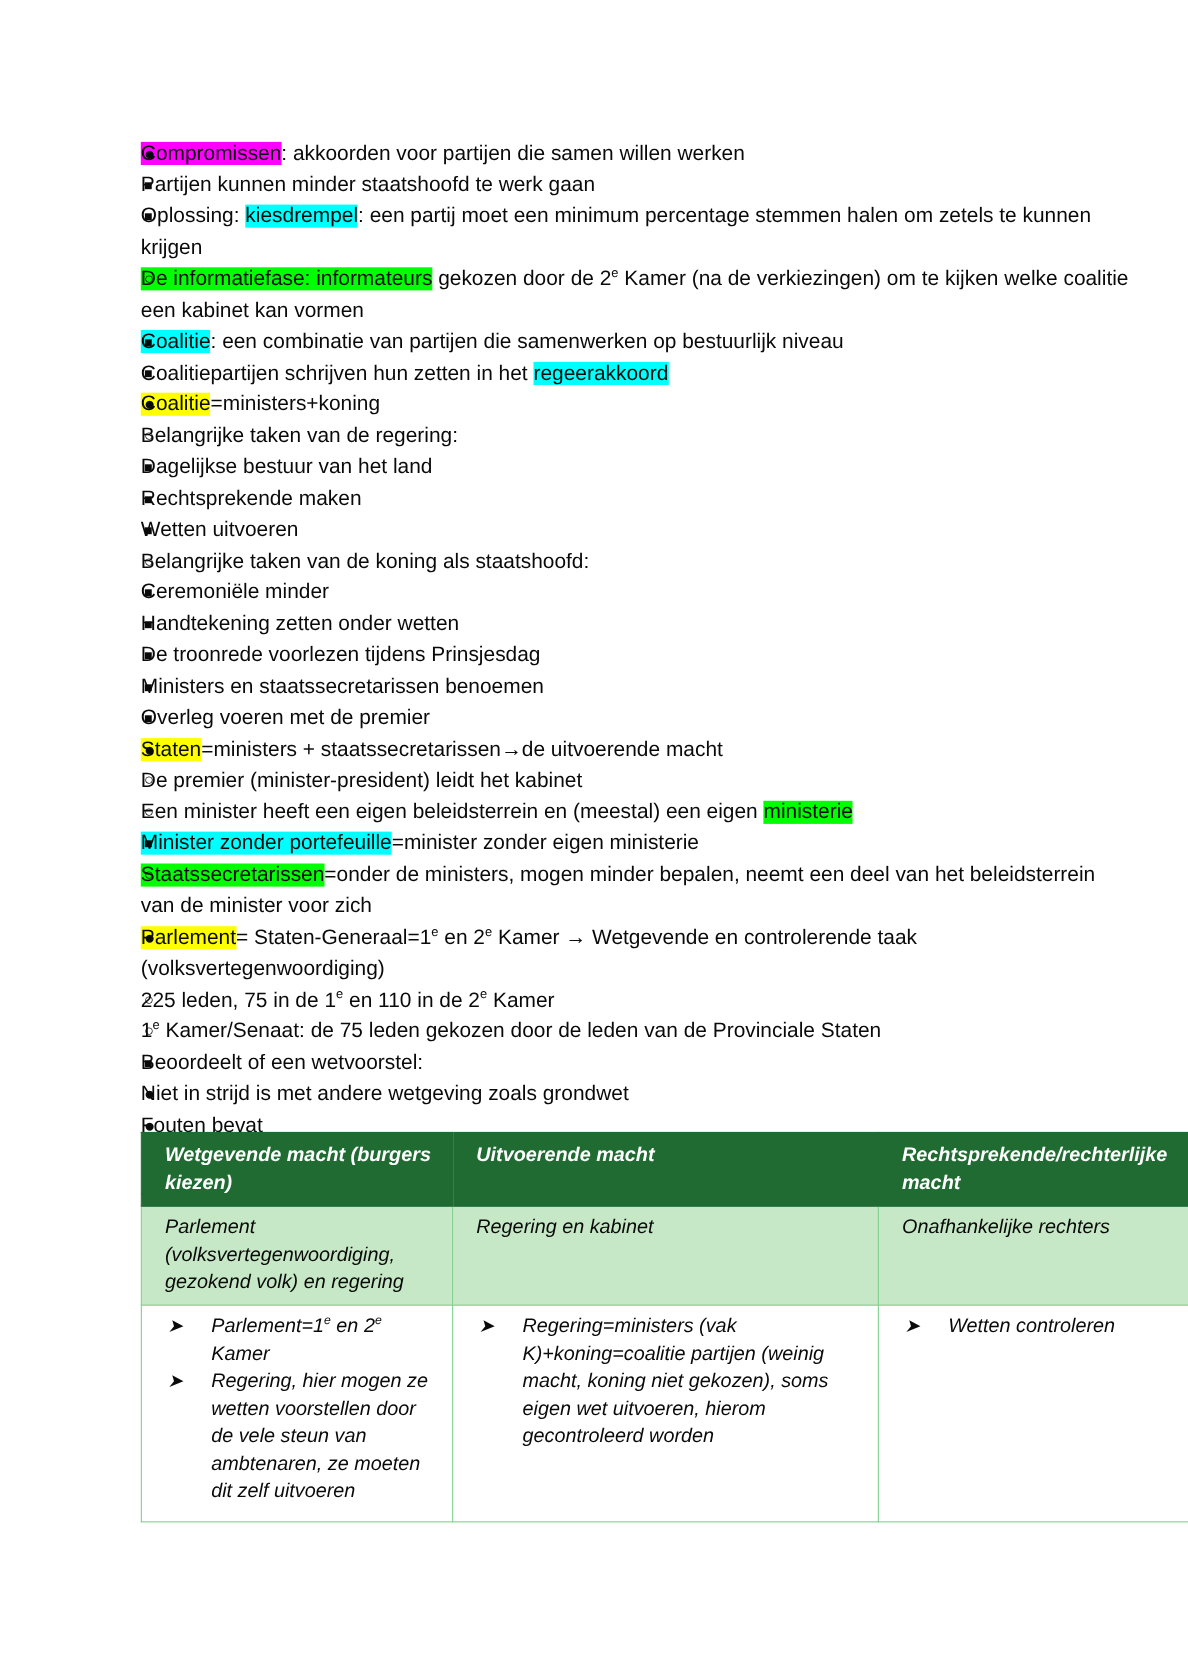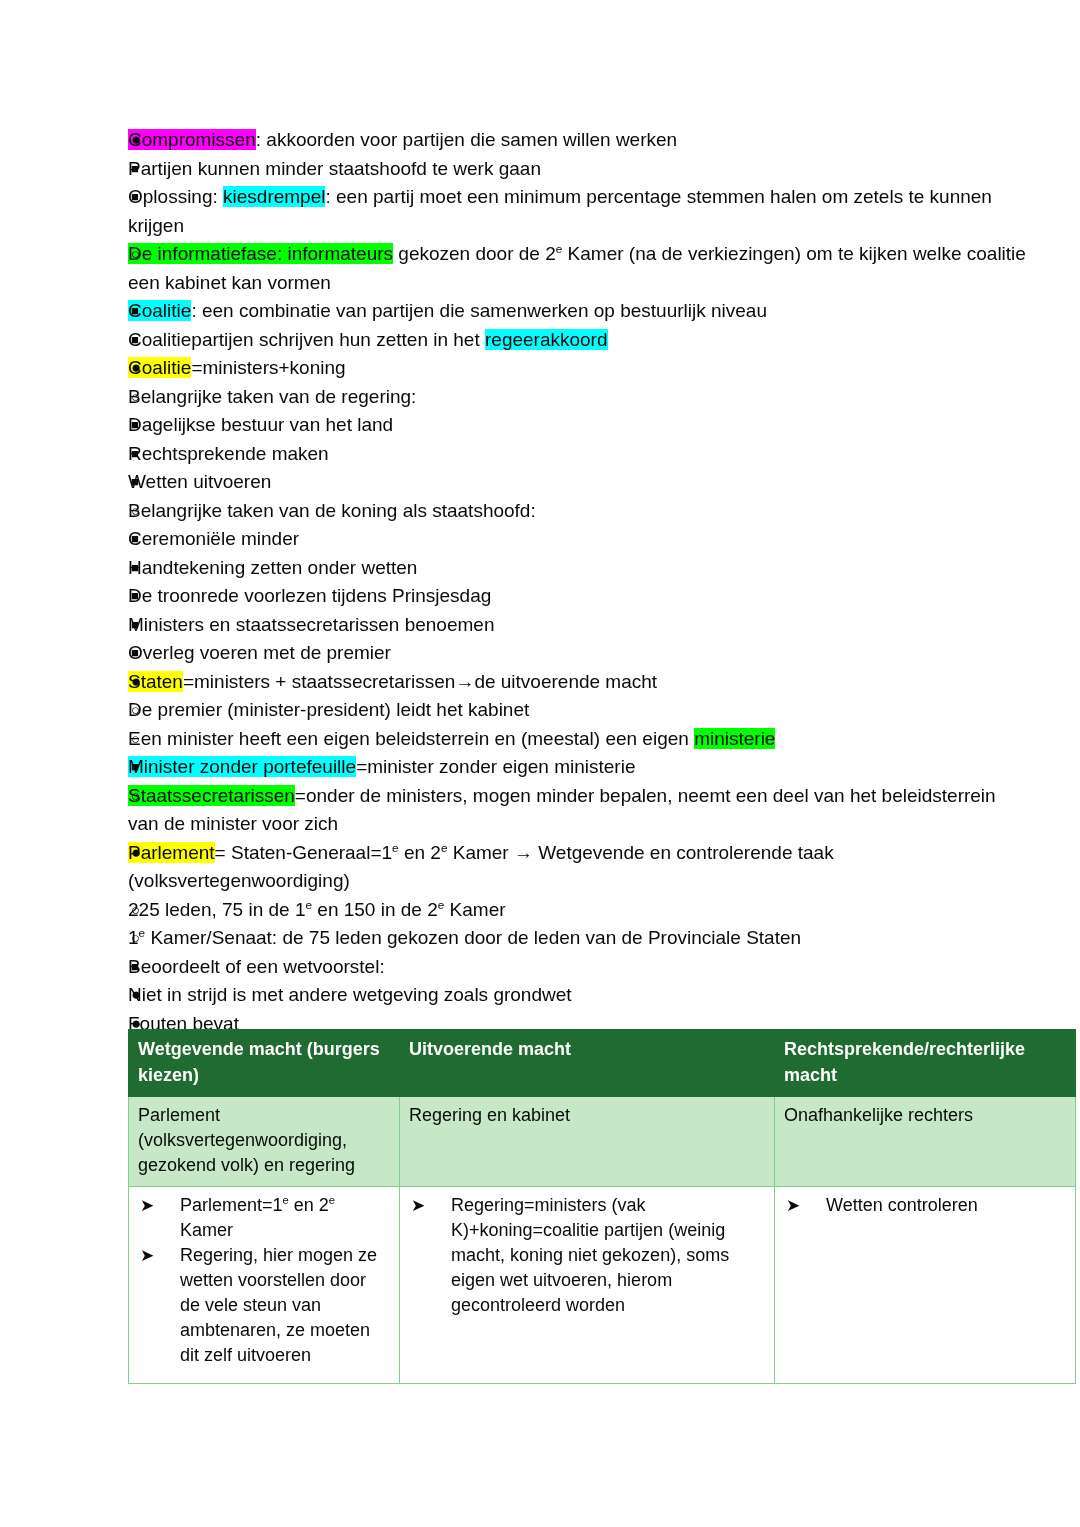--- a/index.html
+++ b/index.html
@@ -81,23 +81,24 @@
     width: 890px;
   }
   table.powers {
     border-collapse: collapse;
     width: 890px;
     table-layout: fixed;
     font-size: 18px;
   }
   table.powers th, table.powers td {
     vertical-align: top;
-    padding: 6px 9px 8px 9px;
+    padding: 6px 9px 8px 21px;
     border: 1px solid #7fd08f;
     line-height: 25px;
+    font-style: italic;
   }
   table.powers thead th {
     background: #1f6b32;
     color: #ffffff;
     font-weight: bold;
     text-align: left;
     border: 1px solid #1f6b32;
     line-height: 26px;
   }
   tr.row-mid td {
@@ -243,21 +244,21 @@
         <span class="txt"><span class="hl-green">Staatssecretarissen</span><span>=onder de ministers, mogen minder bepalen, neemt een deel van het beleidsterrein van de minister voor zich</span></span>
       </li>
 
       <li class="li lvl1">
         <span class="bullet bul-disc">●</span>
         <span class="txt"><span class="hl-yellow">Parlement</span><span>= Staten-Generaal=1</span><sup>e</sup><span> en 2</span><sup>e</sup><span> Kamer → Wetgevende en controlerende taak (volksvertegenwoordiging)</span></span>
       </li>
 
       <li class="li lvl2">
         <span class="bullet bul-circle">○</span>
-        <span class="txt"><span>225 leden, 75 in de 1</span><sup>e</sup><span> en 150 in de 2</span><sup>e</sup><span> Kamer</span></span>
+        <span class="txt"><span>225 leden, 75 in de 1</span><sup>e</sup><span> en 110 in de 2</span><sup>e</sup><span> Kamer</span></span>
       </li>
 
       <li class="li lvl2">
         <span class="bullet bul-circle">○</span>
         <span class="txt"><span>1</span><sup>e</sup><span> Kamer/Senaat: de 75 leden gekozen door de leden van de Provinciale Staten</span></span>
       </li>
 
       <li class="li lvl3">
         <span class="bullet bul-square">■</span>
         <span class="txt">Beoordeelt of een wetvoorstel:</span>

